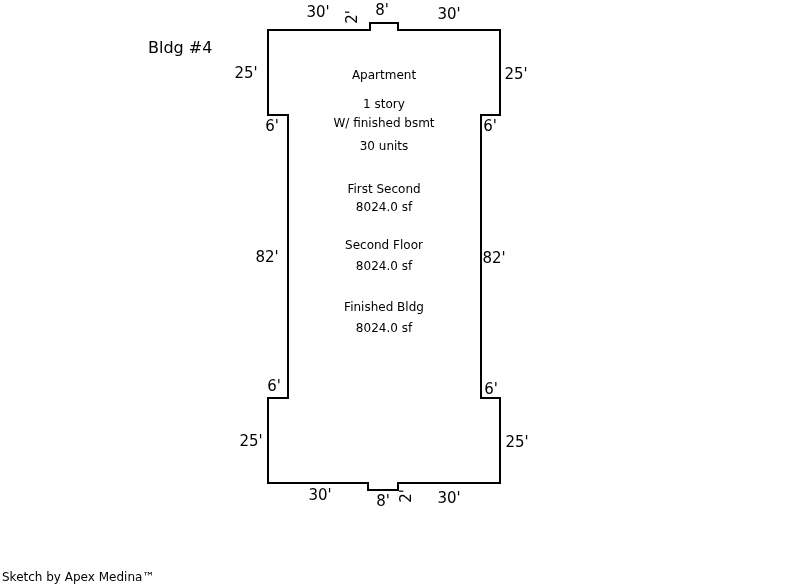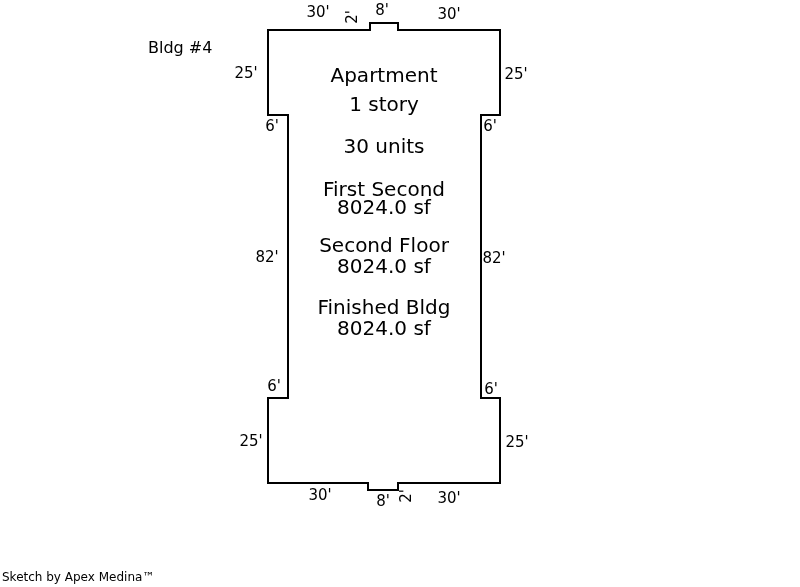--- a/index.html
+++ b/index.html
@@ -18,21 +18,21 @@
     position: absolute;
     font-size: 15px;
     line-height: 1;
     white-space: nowrap;
     transform: translate(-50%, -50%);
   }
   .lbl.rot { transform: translate(-50%, -50%) rotate(-90deg); }
   .ctxt {
     position: absolute;
     left: 384px;
-    font-size: 20px;
+    font-size: 12px;
     line-height: 1;
     white-space: nowrap;
     transform: translate(-50%, -50%);
   }
   .title {
     position: absolute;
     left: 148px;
     top: 40px;
     font-size: 16px;
     line-height: 1;
@@ -53,20 +53,21 @@
 <div class="canvas">
 
   <svg class="outline-svg" width="800" height="587" viewBox="0 0 800 587" aria-hidden="true">
     <polygon points="268,30 370,30 370,23 398,23 398,30 500,30 500,115 481,115 481,398 500,398 500,483 398,483 398,490 368,490 368,483 268,483 268,398 288,398 288,115 268,115"></polygon>
   </svg>
 
   <div class="title">Bldg #4</div>
 
   <div class="ctxt" style="top:75px">Apartment</div>
   <div class="ctxt" style="top:104px">1 story</div>
+  <div class="ctxt" style="top:123px">W/ finished bsmt</div>
   <div class="ctxt" style="top:146px">30 units</div>
 
   <div class="ctxt" style="top:189px">First Second</div>
   <div class="ctxt" style="top:207px">8024.0 sf</div>
   <div class="ctxt" style="top:245px">Second Floor</div>
   <div class="ctxt" style="top:266px">8024.0 sf</div>
   <div class="ctxt" style="top:307px">Finished Bldg</div>
   <div class="ctxt" style="top:328px">8024.0 sf</div>
 
   <div class="lbl" style="left:318px; top:12px">30'</div>

